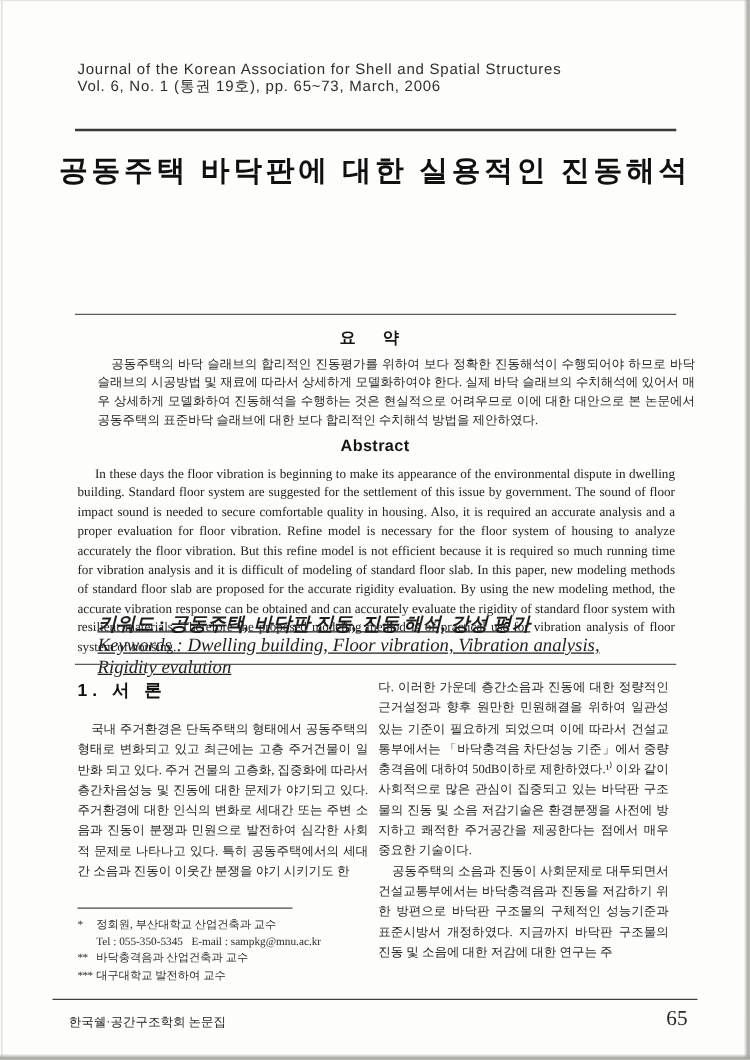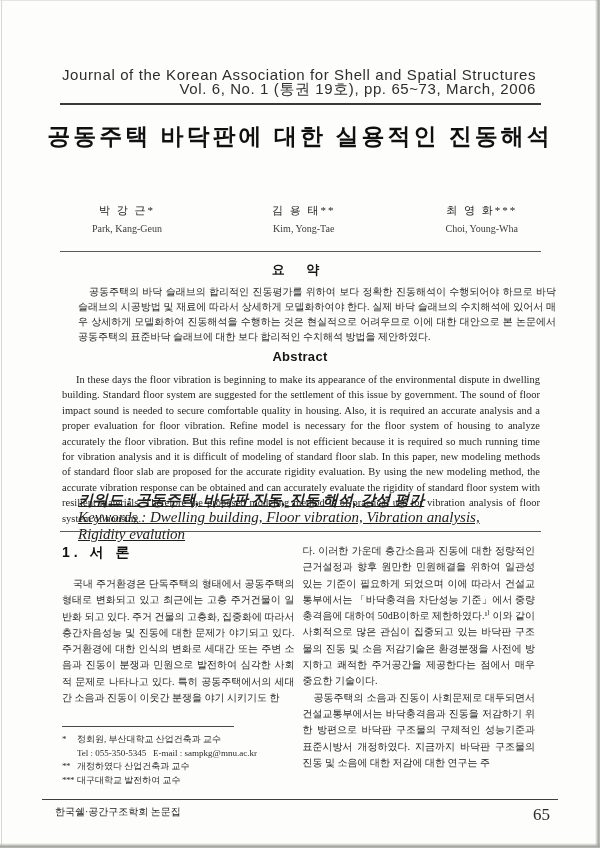--- a/index.html
+++ b/index.html
@@ -15,23 +15,23 @@
   }
   
   .edge-left   { position:absolute; left:1px; top:0; width:1px; height:100%; background:#d8d8d4; }
   .edge-top    { position:absolute; left:0; top:0; width:100%; height:1px; background:#e4e4e0; }
   .edge-right  { position:absolute; right:0; top:0; width:5px; height:100%;
                  background:linear-gradient(to right, rgba(160,160,155,0), #a9a9a4 70%, #c2c2bd); }
   .edge-bottom { position:absolute; left:0; bottom:0; width:100%; height:5px;
                  background:linear-gradient(to bottom, rgba(160,160,155,0), #a5a5a0 70%, #c0c0bb); }
 
   .journal-header {
-    position: absolute; left: 62px; top: 68px;
+    position: absolute; left: 62px; top: 48px;
     font-family: "Liberation Sans", sans-serif;
-    font-size: 15px; line-height: 14px; letter-spacing: 0.6px; color: #2e2e2e; text-align: right;
+    font-size: 12px; line-height: 14px; letter-spacing: 0.6px; color: #2e2e2e;
   }
   .rule { position: absolute; background: #3a3a3a; }
   .rule-header  { left: 60px; width: 481px; top: 103px; height: 2px; }
   .rule-authors { left: 60px; width: 481px; top: 251px; height: 1px; background:#5a5a5a; }
   .rule-body    { left: 60px; width: 481px; top: 531px; height: 1px; background:#5a5a5a; }
 
   .title-ko {
     position: absolute; left: 0; top: 121px; width: 100%;
     text-align: center;
     font-family: "Liberation Sans", sans-serif;
@@ -98,53 +98,39 @@
     font-size: 9px; line-height: 13.5px; color: #2a2a2a;
   }
   .fn-rule { width: 172px; height: 1px; background: #4a4a4a; margin-bottom: 6px; }
   .fn-row { display: flex; }
   .fn-marker { width: 15px; flex: 0 0 15px; letter-spacing: -0.5px; }
   .fn-text { flex: 1; white-space: pre-wrap; }
 
   .footer-rule { position: absolute; left: 42px; right: 42px; top: 799px; height: 1px; background: #3f3f3f; }
   .footer-line {
     position: absolute; left: 55px; right: 50px; top: 805px;
-    display: flex; justify-content: space-between; align-items: flex-start;
+    display: flex; justify-content: space-between; align-items: flex-end;
     font-size: 10px; color: #222;
   }
   .footer-page { font-size: 17px; color: #2a2a2a; }
 </style>
 </head>
 <body>
 
 <div class="scan">
 
   <div class="journal-header">
     <div>Journal of the Korean Association for Shell and Spatial Structures</div>
     <div>Vol. 6, No. 1 (통권 19호), pp. 65~73, March, 2006</div>
   </div>
 
   <div class="rule rule-header"></div>
 
   <div class="title-ko">공동주택 바닥판에 대한 실용적인 진동해석</div>
 
-  <div class="authors">
-    <div class="author">
-      <div class="a-ko">박 강 근*</div>
-      <div class="a-en">Park, Kang-Geun</div>
-    </div>
-    <div class="author">
-      <div class="a-ko">김 용 태**</div>
-      <div class="a-en">Kim, Yong-Tae</div>
-    </div>
-    <div class="author">
-      <div class="a-ko">최 영 화***</div>
-      <div class="a-en">Choi, Young-Wha</div>
-    </div>
-  </div>
 
   <div class="rule rule-authors"></div>
 
   <div class="abs-heading ko">요 약</div>
   <p class="abs-body ko">공동주택의 바닥 슬래브의 합리적인 진동평가를 위하여 보다 정확한 진동해석이 수행되어야 하므로 바닥 슬래브의 시공방법 및 재료에 따라서 상세하게 모델화하여야 한다. 실제 바닥 슬래브의 수치해석에 있어서 매우 상세하게 모델화하여 진동해석을 수행하는 것은 현실적으로 어려우므로 이에 대한 대안으로 본 논문에서 공동주택의 표준바닥 슬래브에 대한 보다 합리적인 수치해석 방법을 제안하였다.</p>
 
   <div class="abs-heading en">Abstract</div>
   <p class="abs-body en">In these days the floor vibration is beginning to make its appearance of the environmental dispute in dwelling building. Standard floor system are suggested for the settlement of this issue by government. The sound of floor impact sound is needed to secure comfortable quality in housing. Also, it is required an accurate analysis and a proper evaluation for floor vibration. Refine model is necessary for the floor system of housing to analyze accurately the floor vibration. But this refine model is not efficient because it is required so much running time for vibration analysis and it is difficult of modeling of standard floor slab. In this paper, new modeling methods of standard floor slab are proposed for the accurate rigidity evaluation. By using the new modeling method, the accurate vibration response can be obtained and can accurately evaluate the rigidity of standard floor system with resilient materials. Therefore the proposed modeling method is of practical use for vibration analysis of floor system of housing.</p>
 
   <div class="keywords">
@@ -170,21 +156,21 @@
     <div class="fn-row">
       <span class="fn-marker">*</span>
       <span class="fn-text">정회원, 부산대학교 산업건축과 교수</span>
     </div>
     <div class="fn-row">
       <span class="fn-marker"></span>
       <span class="fn-text">Tel : 055-350-5345   E-mail : sampkg@mnu.ac.kr</span>
     </div>
     <div class="fn-row">
       <span class="fn-marker">**</span>
-      <span class="fn-text">개정하였다 산업건축과 교수</span>
+      <span class="fn-text">바닥충격음과 산업건축과 교수</span>
     </div>
     <div class="fn-row">
       <span class="fn-marker">***</span>
       <span class="fn-text">대구대학교 발전하여 교수</span>
     </div>
   </div>
 
   <div class="footer-rule"></div>
   <div class="footer-line">
     <span>한국쉘·공간구조학회 논문집</span>

